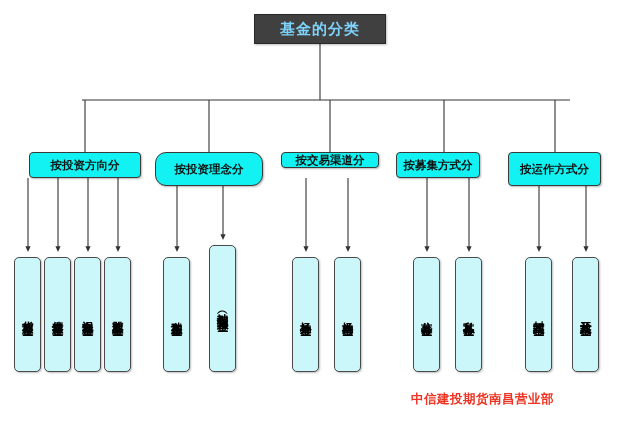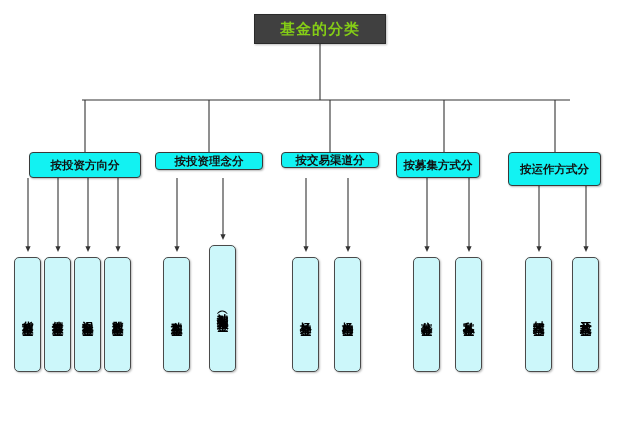--- a/index.html
+++ b/index.html
@@ -28,21 +28,21 @@
     box-sizing: border-box;
     display: flex;
     align-items: center;
     justify-content: center;
     text-align: center;
   }
   
   .root-node {
     background: #404040;
     border: 1px solid #2a2a2a;
-    color: #84cc16;
+    color: #7dd3fc;
     font-weight: bold;
     font-size: 15px;
     letter-spacing: 1px;
     box-shadow: 1px 1px 2px rgba(0,0,0,0.25);
   }
   
   .cat-node {
     background: #12f2f2;
     border: 1px solid #3a3a3a;
     border-radius: 4px;
@@ -108,21 +108,21 @@
         <path d="M586,178 L586,249" marker-end="url(#arrowhead)"></path>
       </g>
   </svg>
 
   <div class="node root-node" style="left: 254px; top: 14px; width: 132px; height: 30px;">基金的分类</div>
 
   <div id="category-layer">
       <div class="node cat-node" style="left: 29px; top: 152px; width: 112px; height: 26px;">
         <span>按投资方向分</span>
       </div>
-      <div class="node cat-node" style="left: 155px; top: 152px; width: 108px; height: 18px;">
+      <div class="node cat-node" style="left: 155px; top: 152px; width: 108px; height: 34px; border-radius: 11px;">
         <span>按投资理念分</span>
       </div>
       <div class="node cat-node" style="left: 281px; top: 152px; width: 98px; height: 16px;">
         <span>按交易渠道分</span>
       </div>
       <div class="node cat-node" style="left: 396px; top: 152px; width: 84px; height: 26px;">
         <span>按募集方式分</span>
       </div>
       <div class="node cat-node" style="left: 508px; top: 152px; width: 93px; height: 34px;">
         <span>按运作方式分</span>
@@ -136,14 +136,15 @@
       <div class="node leaf-node" style="left: 163px; top: 257px; width: 27px; height: 115px;">主动型基金</div>
       <div class="node leaf-node" style="left: 209px; top: 245px; width: 27px; height: 127px;">被动型（指数）基金</div>
       <div class="node leaf-node" style="left: 292px; top: 257px; width: 27px; height: 115px;">场外基金</div>
       <div class="node leaf-node" style="left: 334px; top: 257px; width: 27px; height: 115px;">场内基金</div>
       <div class="node leaf-node" style="left: 413px; top: 257px; width: 27px; height: 115px;">公募基金</div>
       <div class="node leaf-node" style="left: 455px; top: 257px; width: 27px; height: 115px;">私募基金</div>
       <div class="node leaf-node" style="left: 525px; top: 257px; width: 27px; height: 115px;">封闭式基金</div>
       <div class="node leaf-node" style="left: 572px; top: 257px; width: 27px; height: 115px;">开放式基金</div>
     </div>
 
+  <div class="watermark" style="left: 411px; top: 391px;">中信建投期货南昌营业部</div>
 
 </div>
 
 </body></html>

